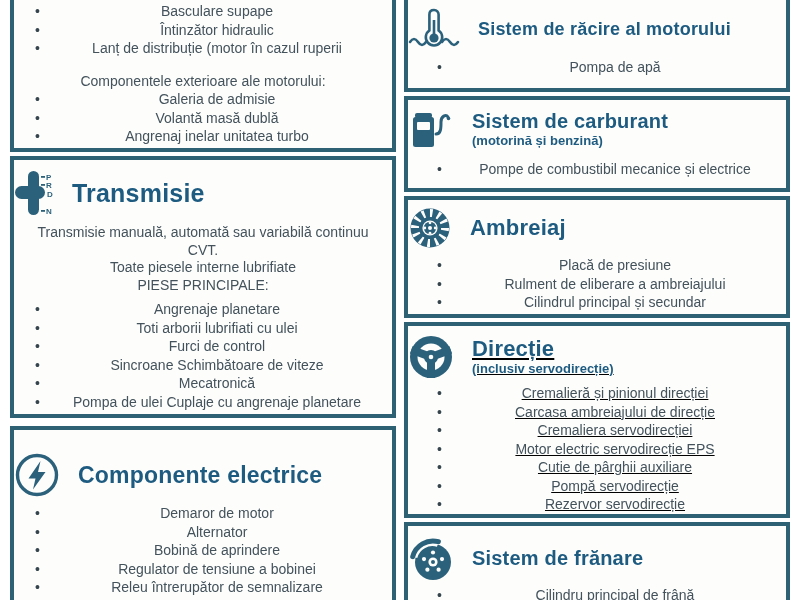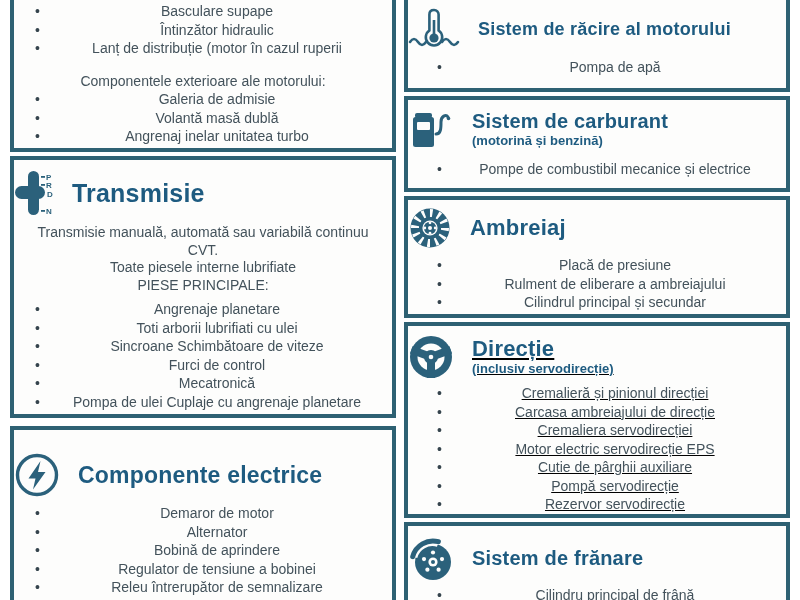--- a/index.html
+++ b/index.html
@@ -94,22 +94,22 @@
         </div>
       </div>
       <div class="intro-wrap">
         <p class="intro">Transmisie manuală, automată sau variabilă continuu CVT.</p>
         <p class="intro">Toate piesele interne lubrifiate</p>
         <p class="intro">PIESE PRINCIPALE:</p>
       </div>
       <ul class="blist">
         <li>Angrenaje planetare</li>
         <li>Toti arborii lubrifiati cu ulei</li>
+        <li>Furci de control</li>
         <li>Sincroane Schimbătoare de viteze</li>
-        <li>Furci de control</li>
         <li>Mecatronică</li>
         <li>Pompa de ulei Cuplaje cu angrenaje planetare</li>
       </ul>
     </section>
     <section class="sec sec-electrical side-left">
       <div class="hdr">
         <span class="icon">
           <svg width="46" height="46" viewBox="0 0 46 46">
             <circle cx="23" cy="23" r="19.5" stroke="currentColor" stroke-width="3.4" fill="none"></circle>
             <path d="M26.5 9 L14.5 26.5 h7 L19 37.5 L31.5 20 h-7.5 Z" fill="currentColor"></path>

